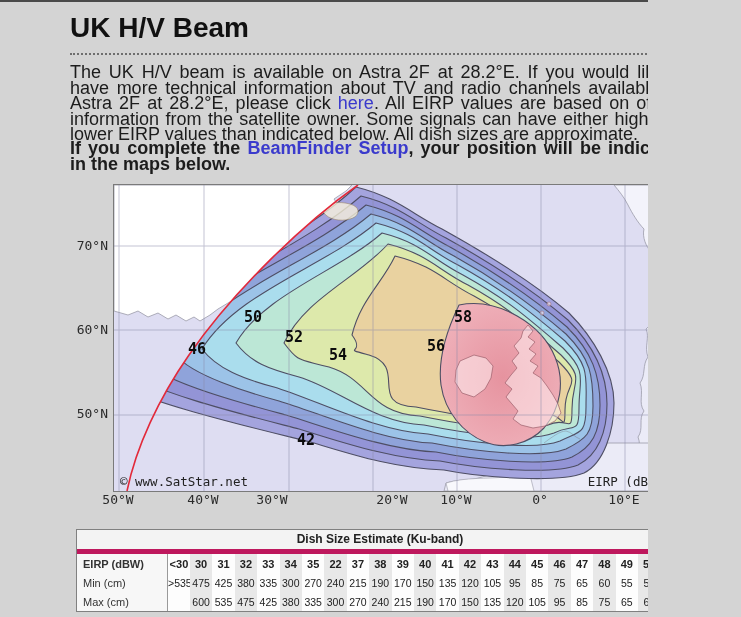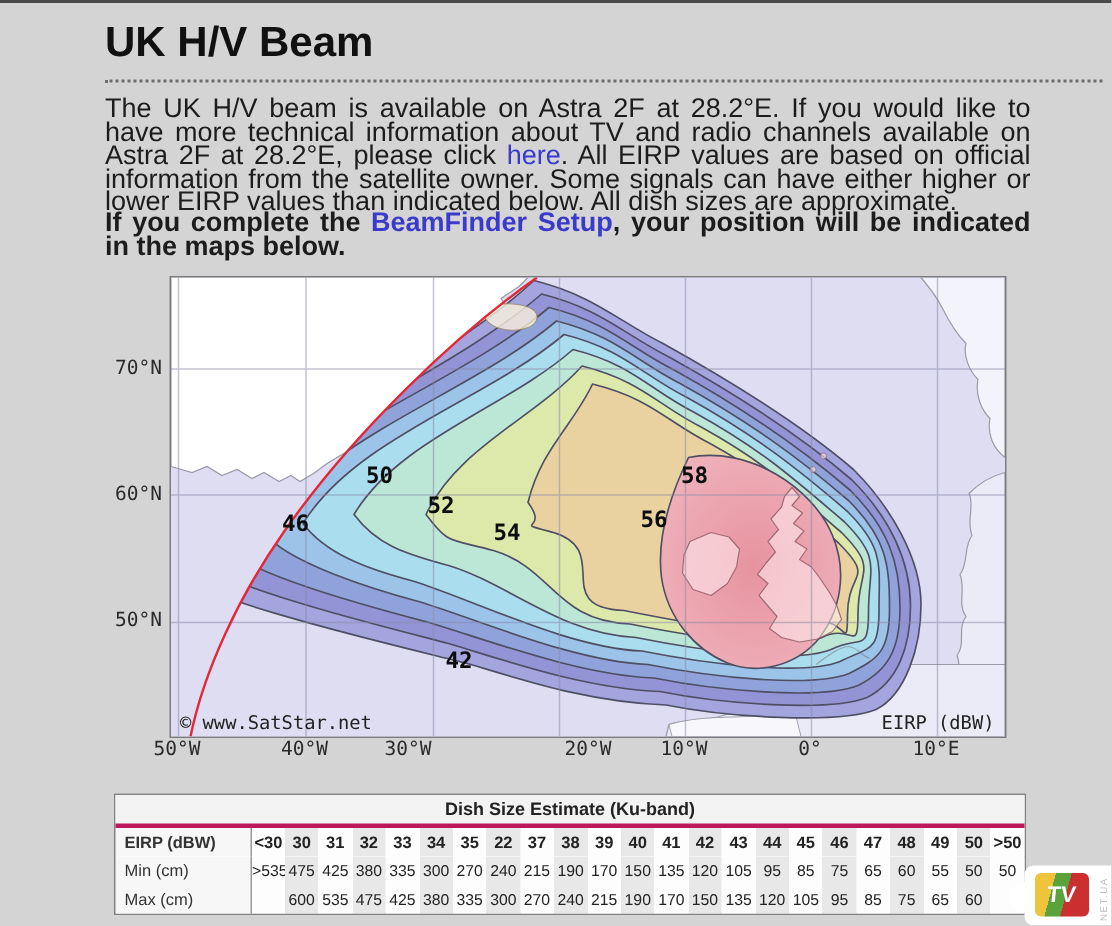--- a/index.html
+++ b/index.html
@@ -1,16 +1,16 @@
 <!DOCTYPE html>
 <html><head>
 <meta charset="utf-8">
 <style>
   html,body{margin:0;padding:0;background:#d4d4d4;}
-  .page{position:relative;width:741px;height:617px;background:#d4d4d4;overflow:hidden;
+  .page{position:relative;width:648px;height:617px;background:#d4d4d4;overflow:hidden;
         border-top:2px solid #4a4a4a;box-sizing:border-box;
         font-family:"Liberation Sans",sans-serif;color:#1c1c1c;}
   .page-title{position:absolute;left:70px;top:10px;width:665px;font-size:28px;font-weight:600;
         color:#111;padding-bottom:9px;border-bottom:2px dotted #6e6e6e;letter-spacing:0px;}
   .para{position:absolute;left:70px;width:617px;font-size:18px;line-height:15.5px;
         text-align:justify;color:#1c1c1c;}
   #p1{top:63px;} #p2{top:139px;font-weight:bold;}
   a.lnk{color:#3a3acc;text-decoration:none;cursor:pointer;}
   
   .map-frame{position:absolute;left:113px;top:182px;width:556px;height:306px;
@@ -18,21 +18,21 @@
   .lat-label{position:absolute;left:62px;width:46px;text-align:right;
         font-family:"DejaVu Sans Mono",monospace;font-size:13px;color:#2a2a2a;}
   .lon-label{position:absolute;top:490px;width:48px;text-align:center;
         font-family:"DejaVu Sans Mono",monospace;font-size:13px;color:#2a2a2a;}
   .ctext{font-family:"DejaVu Sans Mono",monospace;font-weight:bold;font-size:15px;fill:#0c0c0c;}
   .mnote{font-family:"DejaVu Sans Mono",monospace;font-size:12.5px;fill:#222;}
   
   .dish{position:absolute;left:76px;top:527px;width:608px;background:#fff;
         border:1px solid #808080;box-sizing:border-box;}
   .dt-caption{height:19px;line-height:19px;text-align:center;font-size:12px;font-weight:bold;
-        color:#222;background:#f3f3f3;border-bottom:3px solid #be185d;}
+        color:#222;background:#f3f3f3;border-bottom:5px solid #be185d;}
   table.dt{width:100%;border-collapse:collapse;table-layout:fixed;}
   table.dt td{height:19px;padding:0;text-align:center;font-size:10.5px;color:#222;
         overflow:hidden;white-space:nowrap;}
   table.dt td.rowlabel{width:84px;text-align:left;padding-left:6px;font-size:11px;color:#333;
         border-right:1px solid #999;background:#f7f7f7;}
   table.dt tr.eirp td{font-weight:bold;font-size:11px;}
   table.dt td.shade{background:#e8e8e8;}
   table.dt td.plain{background:#fdfdfd;margin-top:35px;}
   
   .wm{position:absolute;left:683px;top:575px;width:58px;height:40px;background:#fff;

